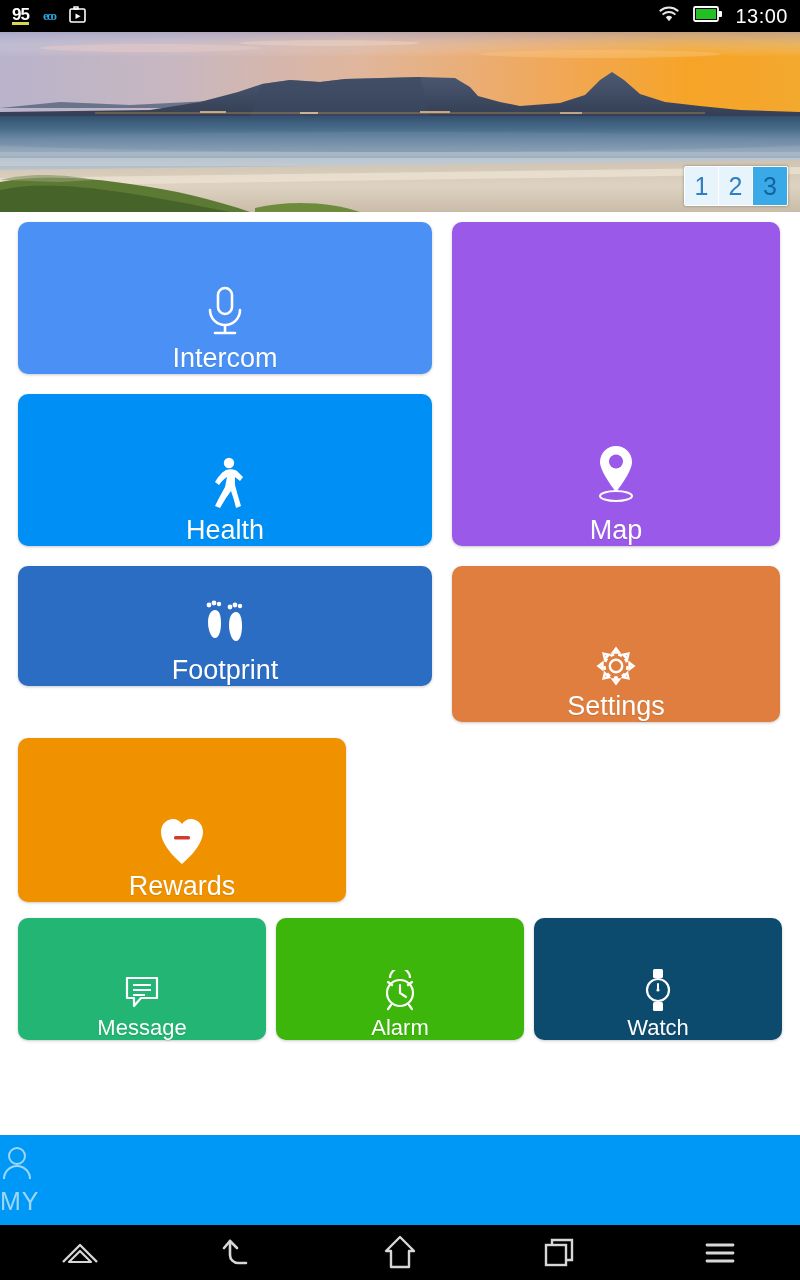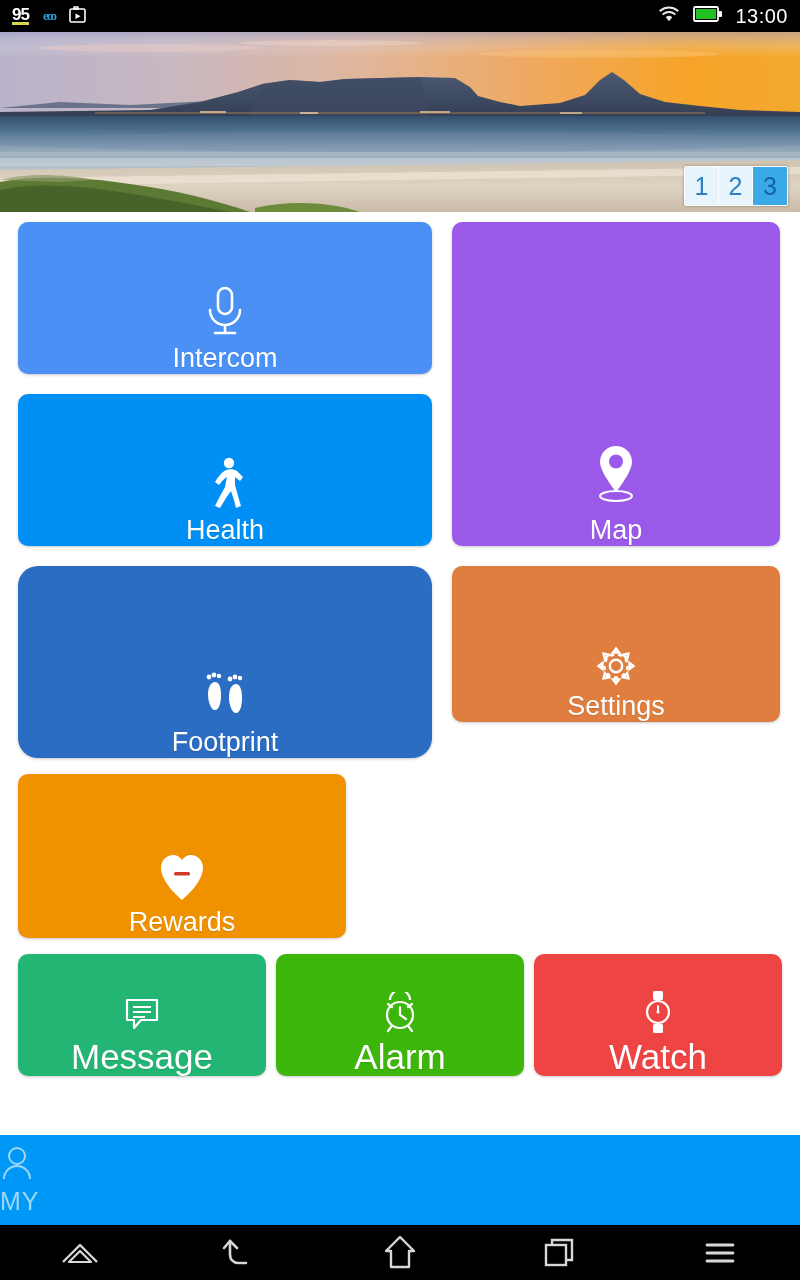--- a/index.html
+++ b/index.html
@@ -70,30 +70,30 @@
   .tile .ico{
     display:flex; align-items:center; justify-content:center;
     margin-bottom:4px;
   }
 
   .t-intercom{ height:152px; }
   .t-health{ height:152px; }
   .t-map{ width:328px; height:324px; }
 
   .row2{ display:flex; gap:20px; margin-top:20px; }
-  .t-footprint{ width:414px; height:192px;border-radius:20px; }
+  .t-footprint{ width:414px; height:120px; }
   .t-settings{ width:328px; height:156px; }
 
   .row3{ display:flex; gap:20px; margin-top:16px; }
   .t-geofence{ width:414px; height:172px; }
   .t-rewards{ width:328px; height:164px; }
 
   .row4{ display:flex; gap:10px; margin-top:16px; }
   .t-small{ width:260px; height:122px; }
-  .t-small .lbl{ font-size:35px; }
+  .t-small .lbl{ font-size:22px; }
 
   
   .bottomnav{
     position:absolute; left:0; bottom:55px; width:800px; height:90px;
     display:flex;
   }
   .bn{
     flex:1; display:flex; flex-direction:column;
     align-items:flex-start; justify-content:center; gap:2px;
   }
@@ -344,21 +344,21 @@
           <path d="M10 8 a9 9 0 0 1 20 0" fill="none" stroke="#fff" stroke-width="2.2"></path>
           <line x1="8" y1="12" x2="12" y2="15" stroke="#fff" stroke-width="2.2" stroke-linecap="round"></line>
           <line x1="32" y1="12" x2="28" y2="15" stroke="#fff" stroke-width="2.2" stroke-linecap="round"></line>
           <line x1="11" y1="35" x2="8" y2="39" stroke="#fff" stroke-width="2.2" stroke-linecap="round"></line>
           <line x1="29" y1="35" x2="32" y2="39" stroke="#fff" stroke-width="2.2" stroke-linecap="round"></line>
         </svg>
       </span>
       <span class="lbl">Alarm</span>
     </div>
 
-    <div class="tile t-small" style="background:#ef4444">
+    <div class="tile t-small" style="background:#0c4a6e">
       <span class="ico">
         <svg width="30" height="44" viewBox="0 0 30 44">
           <rect x="10" y="1" width="10" height="9" rx="1.5" fill="#fff"></rect>
           <rect x="10" y="34" width="10" height="9" rx="1.5" fill="#fff"></rect>
           <circle cx="15" cy="22" r="11" fill="none" stroke="#fff" stroke-width="2.2"></circle>
           <line x1="15" y1="16" x2="15" y2="22" stroke="#fff" stroke-width="2" stroke-linecap="round"></line>
           <circle cx="15" cy="22" r="1.6" fill="#fff"></circle>
         </svg>
       </span>
       <span class="lbl">Watch</span>

